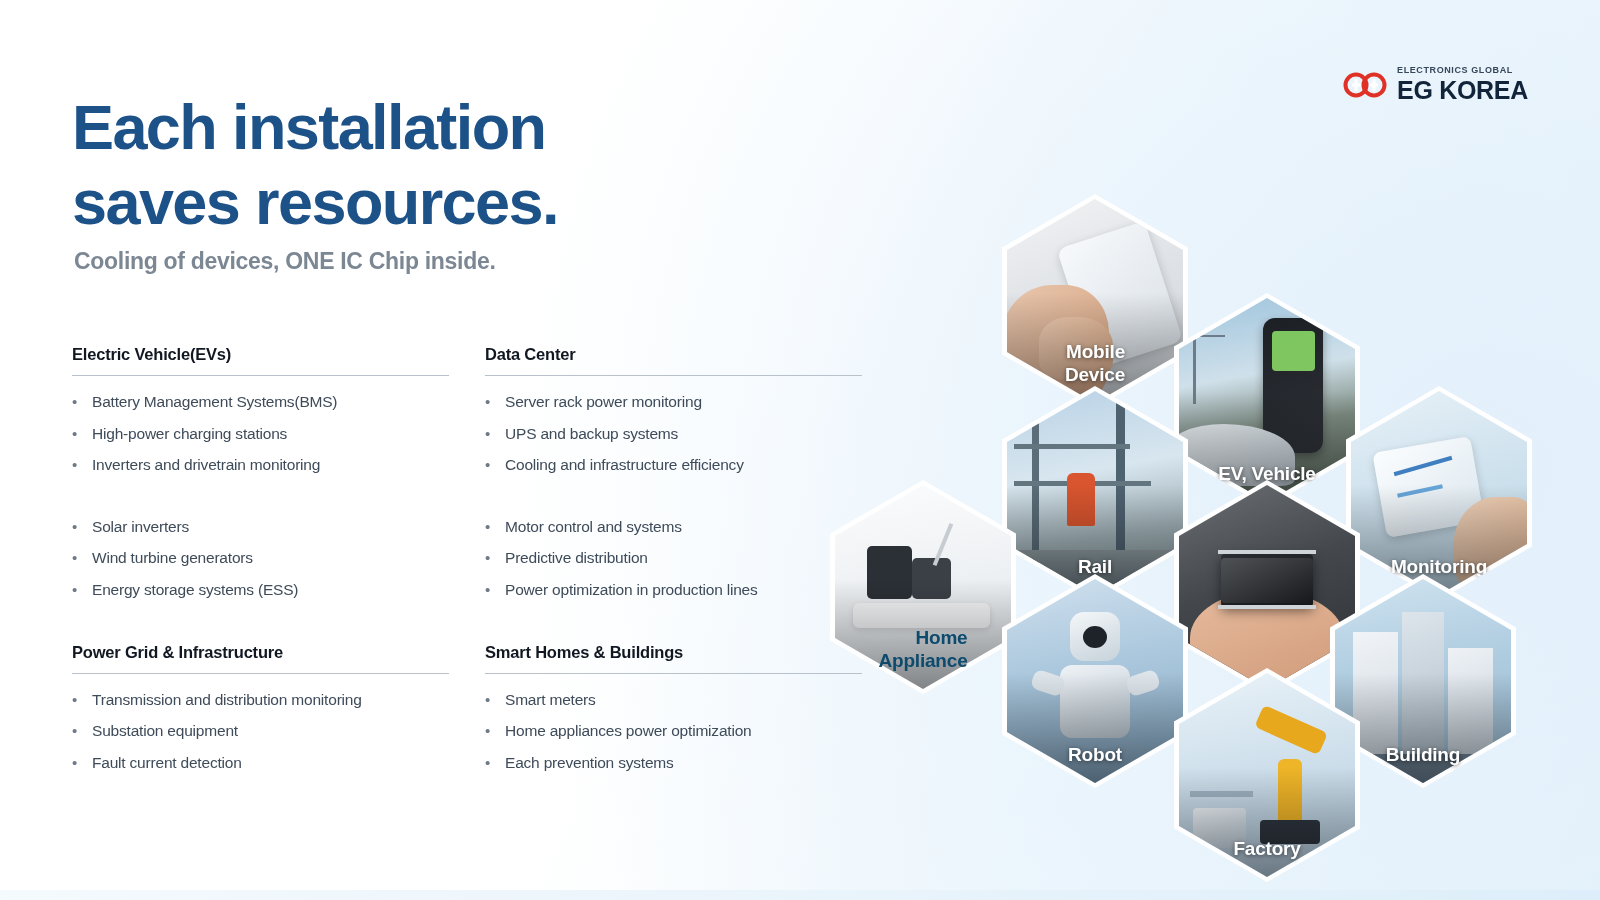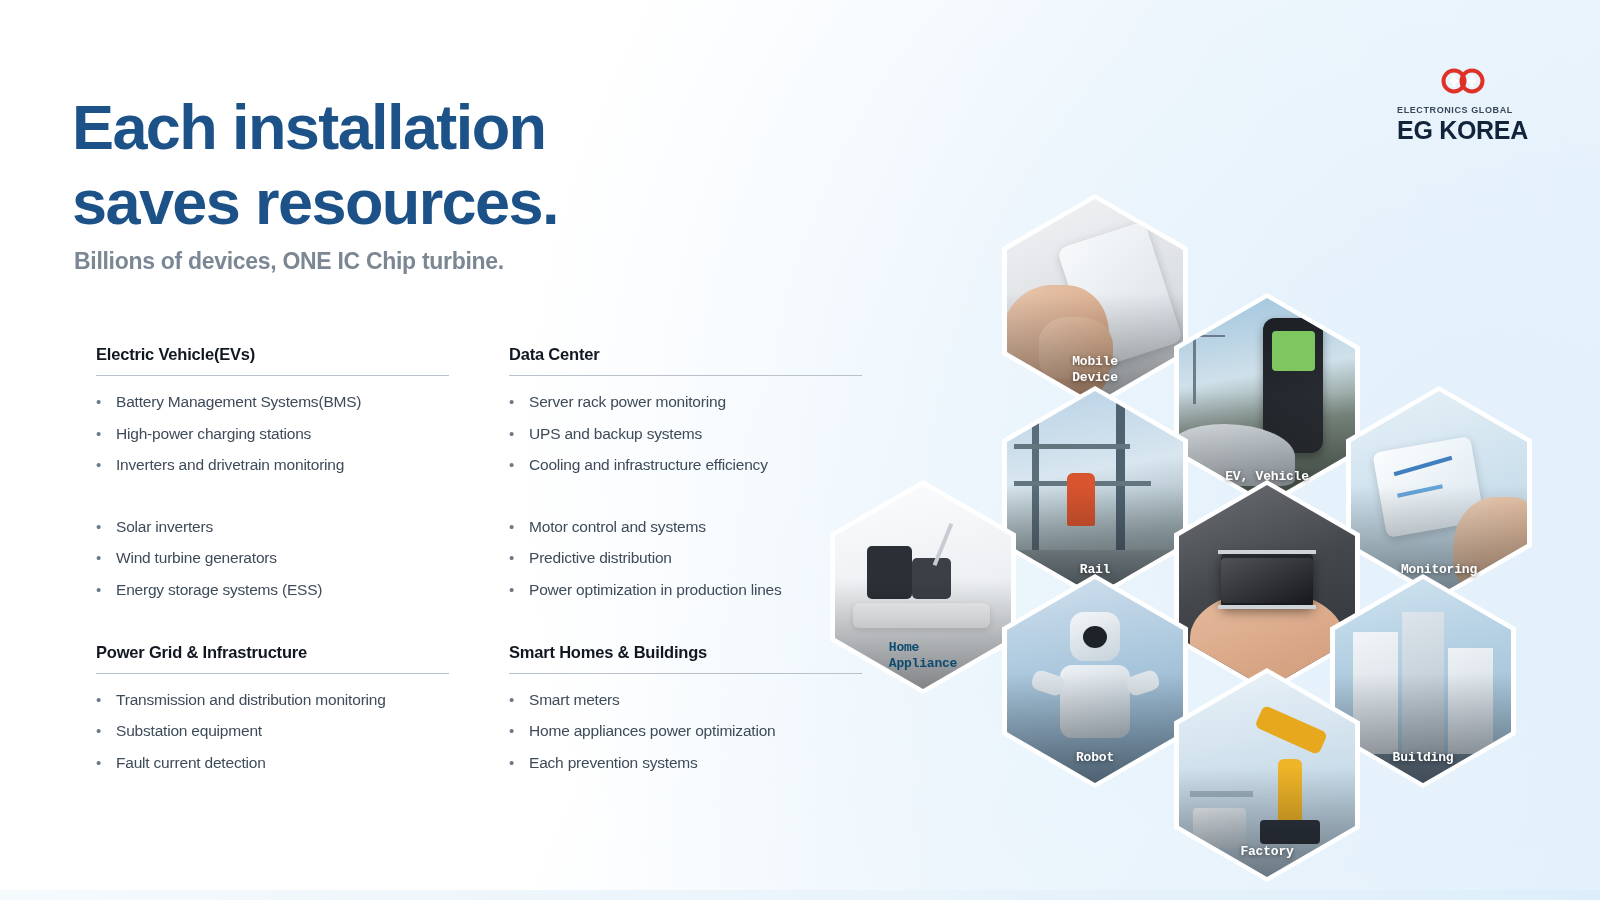--- a/index.html
+++ b/index.html
@@ -31,21 +31,20 @@
   }
 
   
   .logo {
     position: absolute;
     top: 66px;
     right: 72px;
     display: flex;
     align-items: center;
     gap: 10px;
-    flex-direction: column;
   }
   .logo-mark {
     width: 44px;
     height: 30px;
     flex: none;
   }
   .logo-text {
     display: flex;
     flex-direction: column;
     justify-content: center;
@@ -91,21 +90,20 @@
   .columns {
     position: absolute;
     left: 72px;
     top: 345px;
     width: 790px;
     display: flex;
     gap: 36px;
   }
   .column {
     width: 377px;
-    margin-left: 24px;
   }
   .group {
     margin-bottom: 43px;
   }
   .group:last-child { margin-bottom: 0; }
   .group-title {
     font-size: 16.5px;
     font-weight: bold;
     color: #111821;
     padding-bottom: 11px;
@@ -162,28 +160,27 @@
     overflow: hidden;
   }
   .hex-img {
     position: absolute;
     inset: 0;
   }
   .hex-label {
     position: relative;
     z-index: 4;
     color: #ffffff;
-    font-size: 13px;
+    font-size: 19px;
     font-weight: bold;
-    text-align: left;
+    text-align: right;
     line-height: 1.22;
     text-shadow: 0 1px 4px rgba(0,0,0,0.55);
     white-space: pre-line;
     letter-spacing: -0.2px;
-    font-family: Liberation Mono, monospace;
   }
   .hex-shade {
     position: absolute;
     inset: 0;
     z-index: 3;
     background: linear-gradient(to bottom, rgba(0,0,0,0) 46%, rgba(0,0,0,0.42) 100%);
   }
 
   
   .sc-mobile   { background: linear-gradient(160deg,#f2f3f5 0%,#dfe2e6 45%,#cfd5da 100%); }
@@ -261,21 +258,21 @@
       </svg>
     </span>
     <span class="logo-text">
       <span class="logo-sub">ELECTRONICS GLOBAL</span>
       <span class="logo-main">EG KOREA</span>
     </span>
   </div>
 
   <h1 class="headline">Each installation
 saves resources.</h1>
-  <div class="subheadline">Billions of devices, ONE IC Chip turbine.</div>
+  <div class="subheadline">Cooling of devices, ONE IC Chip inside.</div>
 
   <div class="columns">
 
     <div class="column">
       <div class="group">
         <div class="group-title">Electric Vehicle(EVs)</div>
         <div class="group-items">
           <div class="item">
             <span class="bullet">•</span>
             <span class="item-text">Battery Management Systems(BMS)</span>

